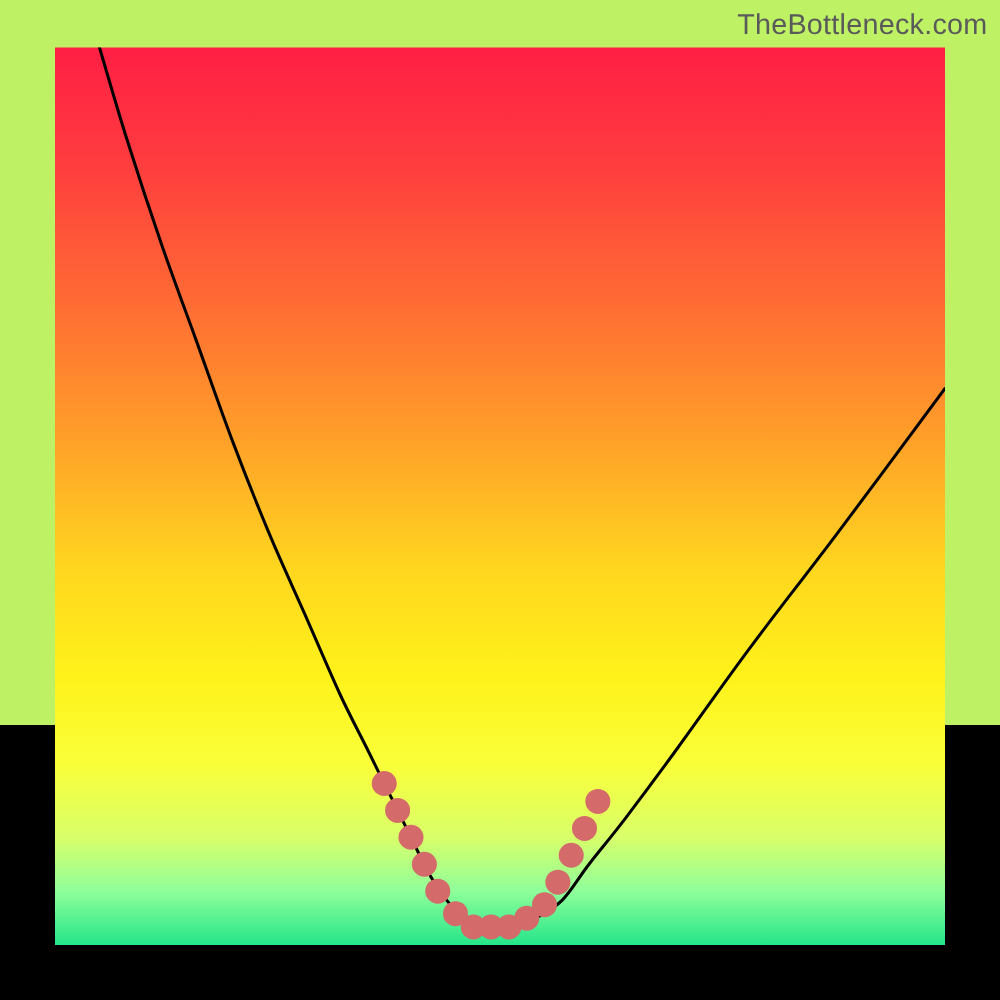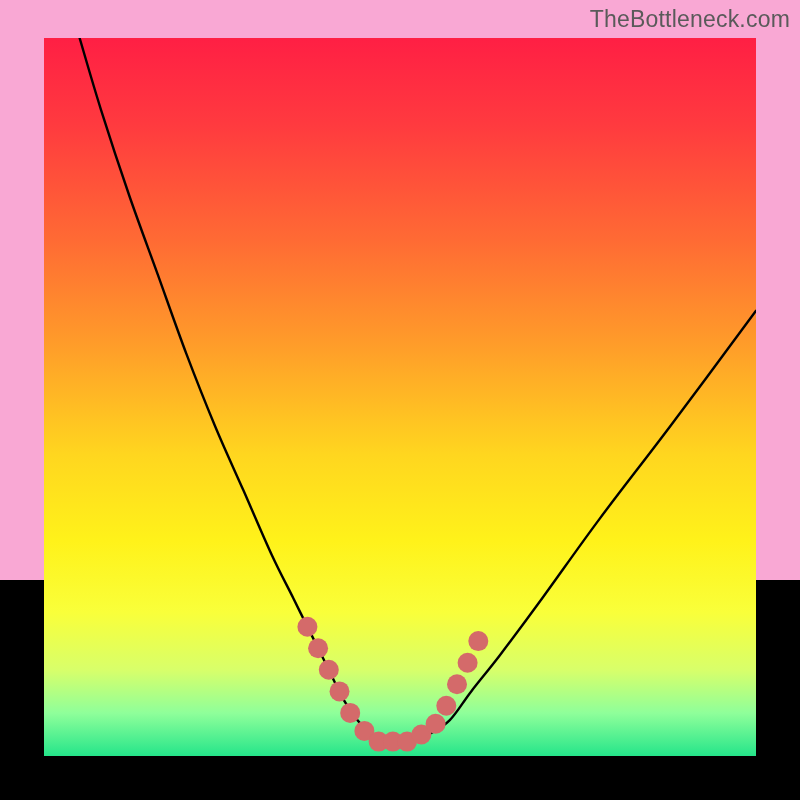--- a/index.html
+++ b/index.html
@@ -9,21 +9,21 @@
     height: 800px;
     background: #000;
     overflow: hidden;
   }
   .frame {
     position: absolute;
     left: 0;
     top: 0;
     width: 800px;
     height: 580px;
-    background: #f9a8d4;
+    background: #bef264;
   }
   .plot {
     position: absolute;
     left: 44px;
     top: 38px;
     width: 712px;
     height: 718px;
     background: linear-gradient(
       to bottom,
       #ff1f44 0%,

